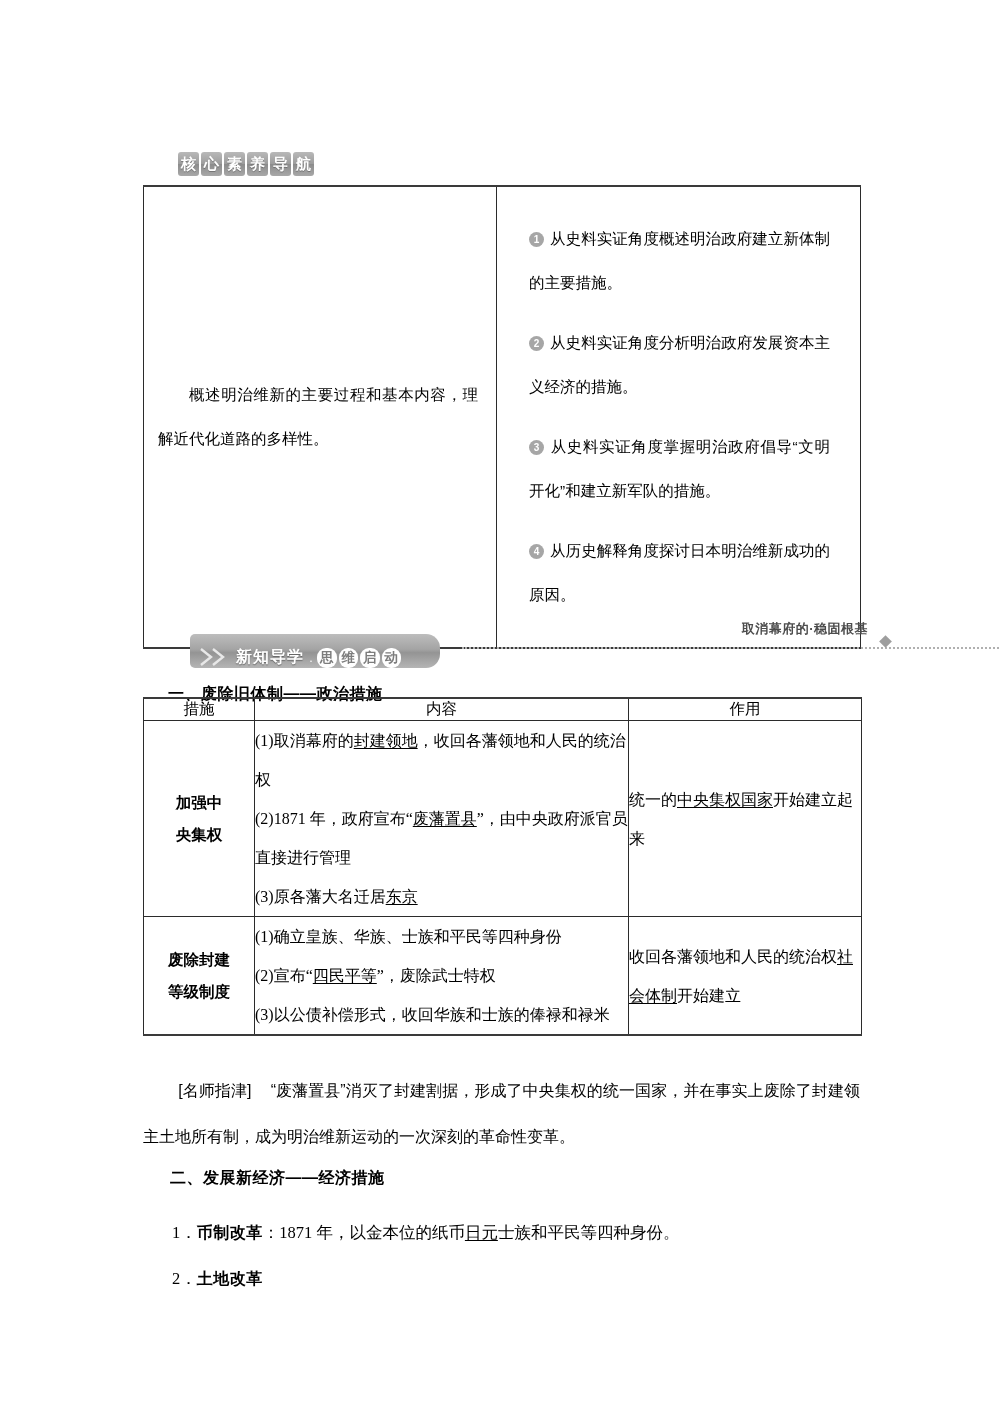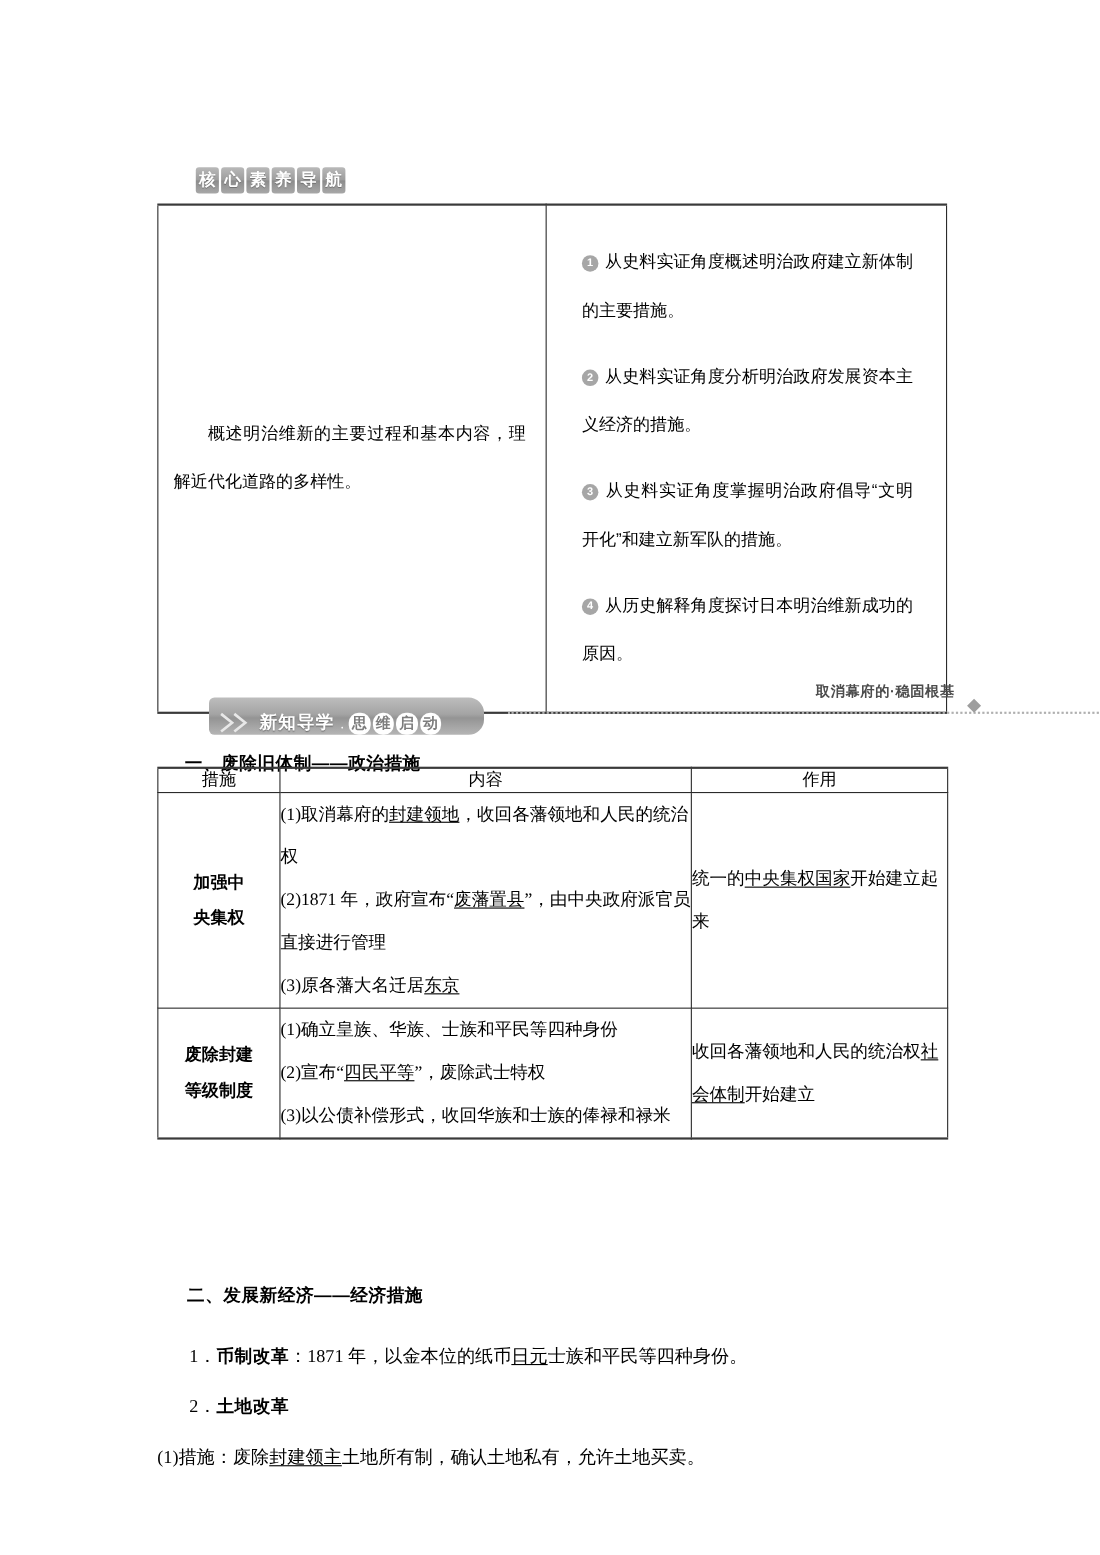--- a/index.html
+++ b/index.html
@@ -342,28 +342,28 @@
               <p><span>(3)</span><span>以公债补偿形式，收回华族和士族的俸禄和禄米</span></p>
             </div>
       </td>
       <td class="col-c cell-pad">
         <div class="tbl-body"><span>收回各藩领地和人民的统治权</span><span class="u">社会体制</span><span>开始建立</span></div>
       </td>
     </tr>
   </tbody>
     </table>
 
+  <div class="para-sans" style="left:143px; top:1068px; width:717px;">
+    <span style="display:inline-block;width:2.2em"></span><span>[名师指津]</span><span style="display:inline-block;width:1.2em"></span><span>“废藩置县”消灭了封建割据，形成了中央集权的统一国家，并在事实上废除了封建领主土地所有制，成为明治维新运动的一次深刻的革命性变革。</span>
+  </div>
 
   <div class="heading-sans" style="left:170px; top:1168px;">二、发展新经济——经济措施</div>
 
   <div class="para-serif" style="left:172px; top:1210px; width:700px;">
     <span style="font-family:'Liberation Serif',serif;">1．</span><span class="heading-sans" style="position:relative;left:0;top:0;">币制改革</span><span>：</span><span class="body-serif"><span>1871 年，以金本位的纸币</span><span class="u">日元</span><span>士族和平民等四种身份。</span></span>
   </div>
 
   <div class="para-serif" style="left:172px; top:1256px; width:700px;">
     <span>2．</span><span class="heading-sans" style="position:relative;left:0;top:0;">土地改革</span>
   </div>
 
-  <div class="para-serif" style="left:143px; top:1302px; width:717px;">
-    <span>(1)措施：</span><span><span>废除</span><span class="u">封建领主</span><span>土地所有制，确认土地私有，允许土地买卖。</span></span>
-  </div>
 
 </div>
 
 </body></html>

